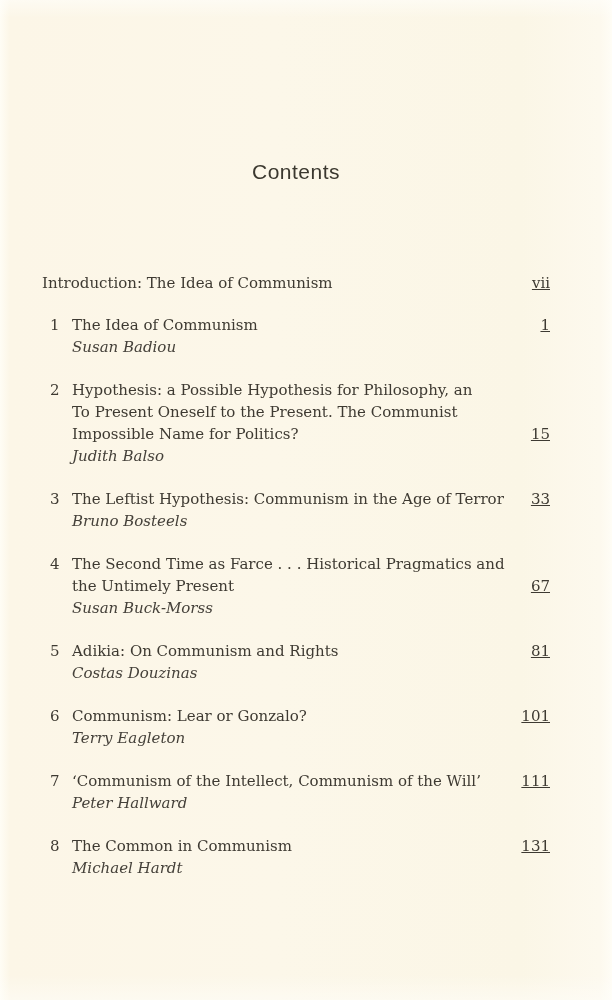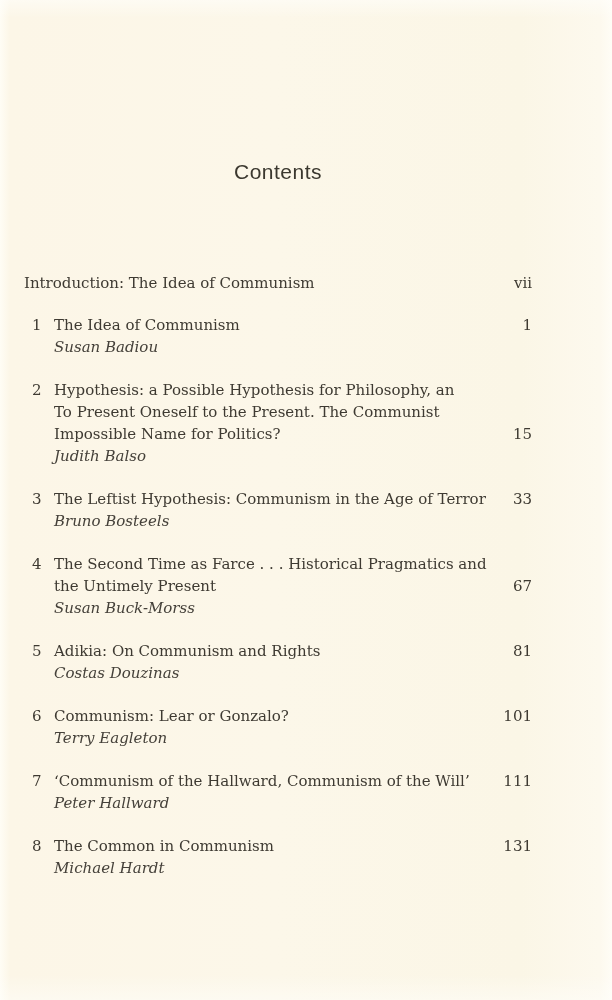--- a/index.html
+++ b/index.html
@@ -11,40 +11,40 @@
     margin: 0 auto;
     background:
       linear-gradient(180deg, rgba(255,255,252,0.55) 0, rgba(255,255,252,0) 18px, rgba(255,255,252,0) 975px, rgba(255,255,252,0.45) 1000px),
       linear-gradient(90deg, #fffdf5 0px, #fcf6e7 10px, #fcf7e9 45%, #fbf6e6 85%, #fdf9ee 98%, #fffdf6 100%);
     color: #3e3a32;
     font-family: "DejaVu Serif", serif;
     overflow: hidden;
   }
   .content {
     position: absolute;
-    left: 24px;
+    left: 42px;
     top: 159px;
     width: 508px;
   }
   .doc-title {
     margin: 0 0 87px 0;
     text-align: center;
     font-family: "Liberation Sans", sans-serif;
     font-weight: 400;
     font-size: 21px;
     line-height: 26px;
     letter-spacing: 0.5px;
     color: #3b382f;
   }
   .toc {
     font-size: 15px;
     line-height: 22px;
   }
   .row { display: flex; }
-  .pg { margin-left: auto; padding-left: 10px; white-space: nowrap; }
+  .pg { margin-left: auto; padding-left: 10px; white-space: nowrap; text-decoration: underline; }
   .intro-row { margin-bottom: 20px; }
   .entry { display: flex; margin-bottom: 21px; }
   .num {
     flex: 0 0 30px;
     box-sizing: border-box;
     padding-left: 8px;
   }
   .entry-body { flex: 1 1 auto; min-width: 0; }
   .line-text { white-space: nowrap; }
   .author { font-style: italic; color: #45413a; }
@@ -137,21 +137,21 @@
             <span class="pg">101</span>
           </div>
           <div class="author">Terry Eagleton</div>
         </div>
       </div>
 
       <div class="entry">
         <span class="num">7</span>
         <div class="entry-body">
           <div class="row">
-            <span class="line-text">‘Communism of the Hallward, Communism of the Will’</span>
+            <span class="line-text">‘Communism of the Intellect, Communism of the Will’</span>
             <span class="pg">111</span>
           </div>
           <div class="author">Peter Hallward</div>
         </div>
       </div>
 
       <div class="entry">
         <span class="num">8</span>
         <div class="entry-body">
           <div class="row">

